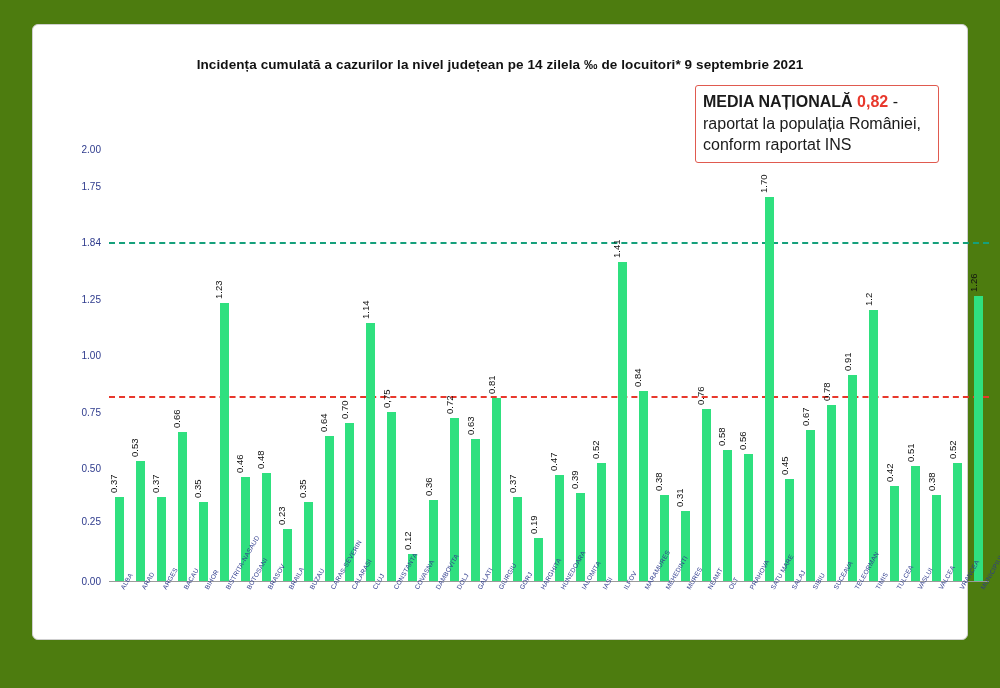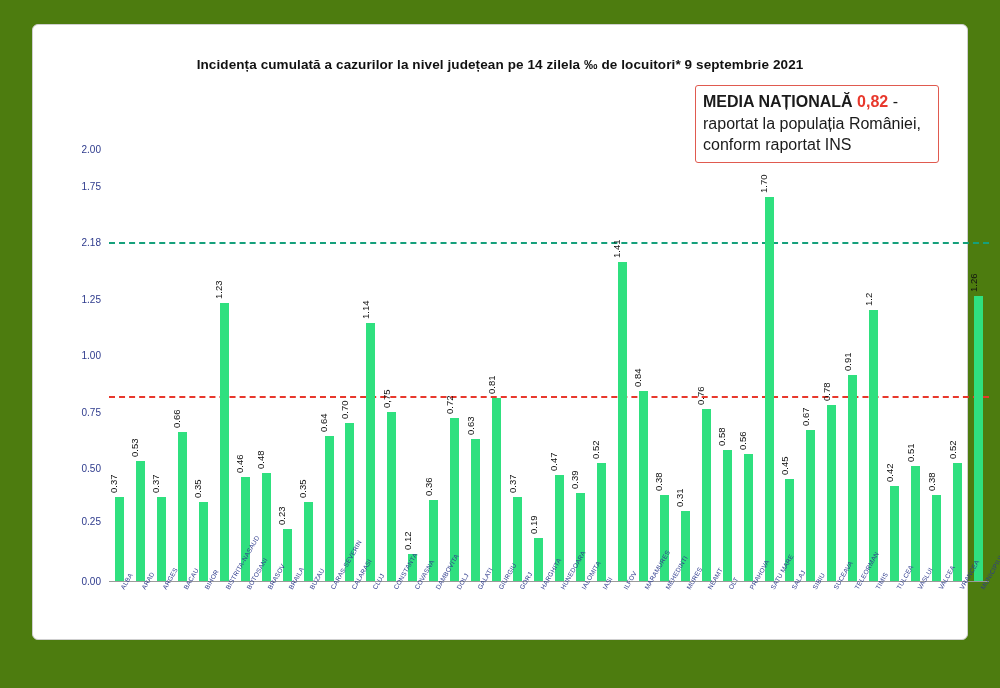--- a/index.html
+++ b/index.html
@@ -198,21 +198,21 @@
 
     <div id="plot">
       <div id="plot-inner">
         <div id="yticks">
             <div class="ytick" style="top: 452px;">0.00</div>
             <div class="ytick" style="top: 392px;">0.25</div>
             <div class="ytick" style="top: 339px; text-align: right;">0.50</div>
             <div class="ytick" style="top: 282.5px; padding-left: 46px;">0.75</div>
             <div class="ytick" style="top: 226px; text-align: center;">1.00</div>
             <div class="ytick" style="top: 169.5px;">1.25</div>
-            <div class="ytick" style="top: 113px;">2.18</div>
+            <div class="ytick" style="top: 113px;">1.84</div>
             <div class="ytick" style="top: 56.5px;">1.75</div>
             <div class="ytick" style="top: 0px; margin-top: 20px;">2.00</div>
           </div>
         <div id="reflines">
             <div class="refline green" style="top: 113px;"></div>
             <div class="refline red" style="top: 266.68px;"></div>
           </div>
         <div id="bars">
             <div class="bar-slot">
               <div class="bar" style="height: 83.62px; background: rgb(47, 224, 127);">

